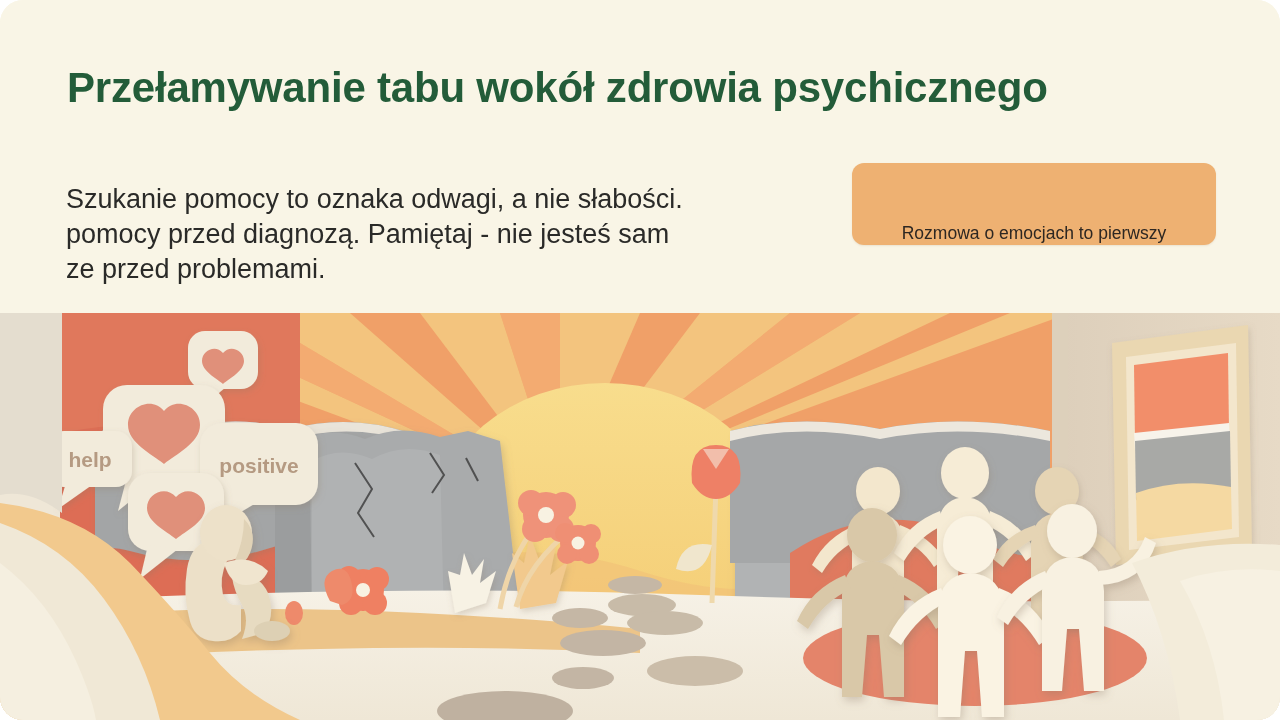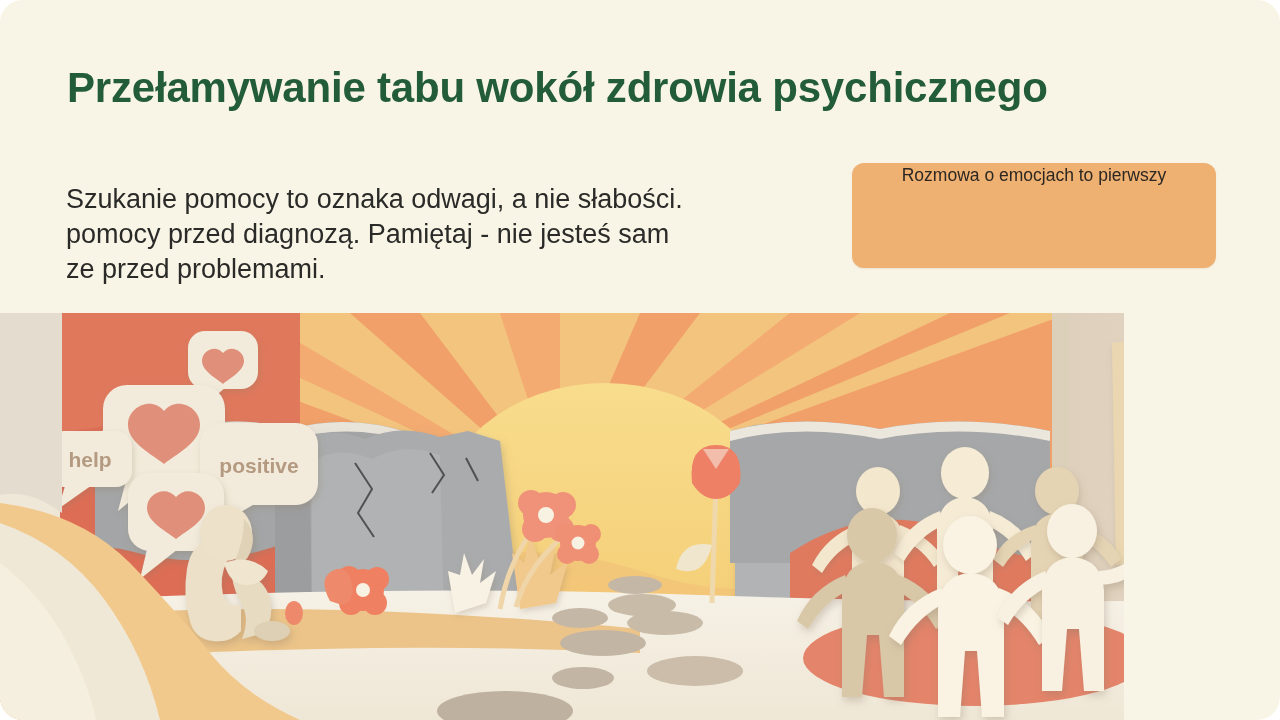--- a/index.html
+++ b/index.html
@@ -49,42 +49,42 @@
     font-weight: 400;
     margin-top: 16px;
   }
   #body-copy .ln { display: block; white-space: nowrap; }
 
   #callout {
     position: absolute;
     left: 852px;
     top: 163px;
     width: 364px;
-    height: 105px;
+    height: 82px;
     background: #eeb172;
     border-radius: 12px;
     display: flex;
-    align-items: flex-start;
+    align-items: flex-end;
     justify-content: center;
     box-shadow: 0 1px 2px rgba(120,80,30,0.10);
   }
   #callout .ctext {
     text-align: center;
     font-size: 17.5px;
     line-height: 24px;
     color: #2d2722;
   }
   #callout .ctext span { display: block; white-space: nowrap; }
 
   
   #illustration {
     position: absolute;
     left: 0;
     top: 313px;
-    width: 1124px;
+    width: 1280px;
     height: 407px;
     overflow: hidden;
     background: #efe7d7;
   }
   #illustration svg { display: block; }
   .lbl {
     font-family: "Liberation Sans", sans-serif;
     font-weight: bold;
     fill: #b59a82;
   }

